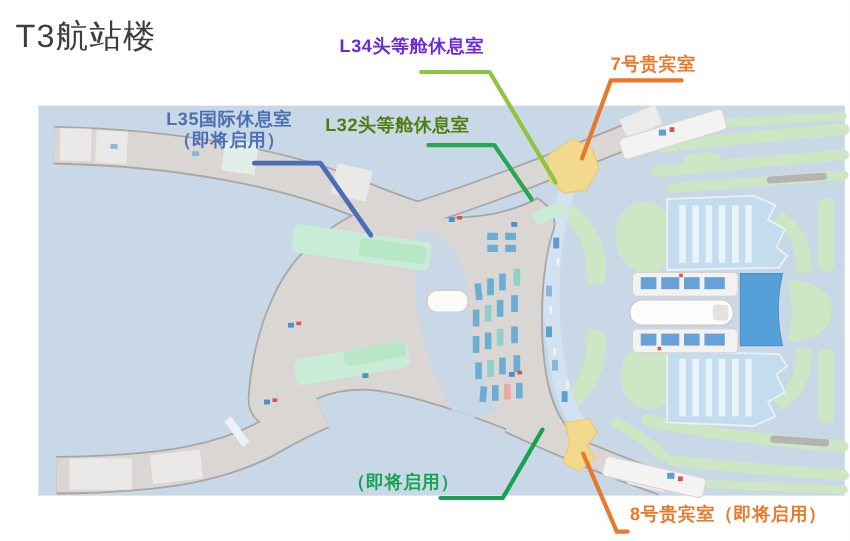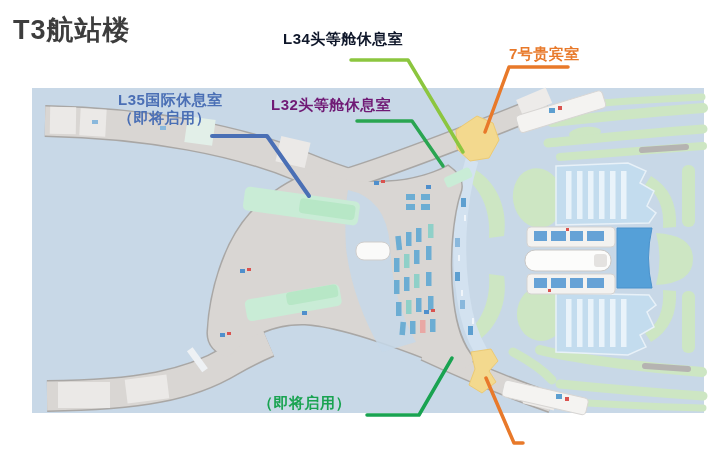--- a/index.html
+++ b/index.html
@@ -5,29 +5,29 @@
   html,body{margin:0;padding:0;background:#ffffff;}
   .stage{
     position:relative;width:708px;height:451px;background:#ffffff;overflow:hidden;
     font-family:"Liberation Sans","DejaVu Sans",sans-serif;
   }
   .stage svg{position:absolute;left:0;top:0;}
   .lbl{
     position:absolute;font-weight:bold;font-size:15px;line-height:18px;
     white-space:nowrap;letter-spacing:.5px;
   }
-  .lbl.two{white-space:normal;text-align:left;}
+  .lbl.two{white-space:normal;text-align:center;}
   .page-title{
-    position:absolute;left:13px;top:12px;font-size:27px;font-weight:bold;
+    position:absolute;left:13px;top:12px;font-size:27px;font-weight:normal;
     color:#3d3d3d;letter-spacing:1px;
   }
-  .c-l34{color:#0f172a}
+  .c-l34{color:#6d28d9}
   .c-vip{color:#e8792a}
   .c-l35{color:#4a6fb5}
-  .c-l32{color:#701a75}
+  .c-l32{color:#4d7c0f}
   .c-l33{color:#19a351}
 </style>
 </head>
 <body>
 
 <div class="stage">
 
   <svg width="708" height="451" viewBox="0 0 708 451">
 
     <rect x="32" y="88" width="672" height="325" fill="#c8d8e7"></rect>
@@ -250,14 +250,15 @@
     <div>L35国际休息室</div>
     <div>（即将启用）</div>
   </div>
 
   <div class="lbl c-l32" style="left:271px;top:96px;">L32头等舱休息室</div>
 
   <div class="lbl two c-l33" style="left:258px;top:394px;width:156px;">
     <div>（即将启用）</div>
   </div>
 
+  <div class="lbl c-vip" style="left:525px;top:420px;">8号贵宾室（即将启用）</div>
 
 </div>
 
 </body></html>

